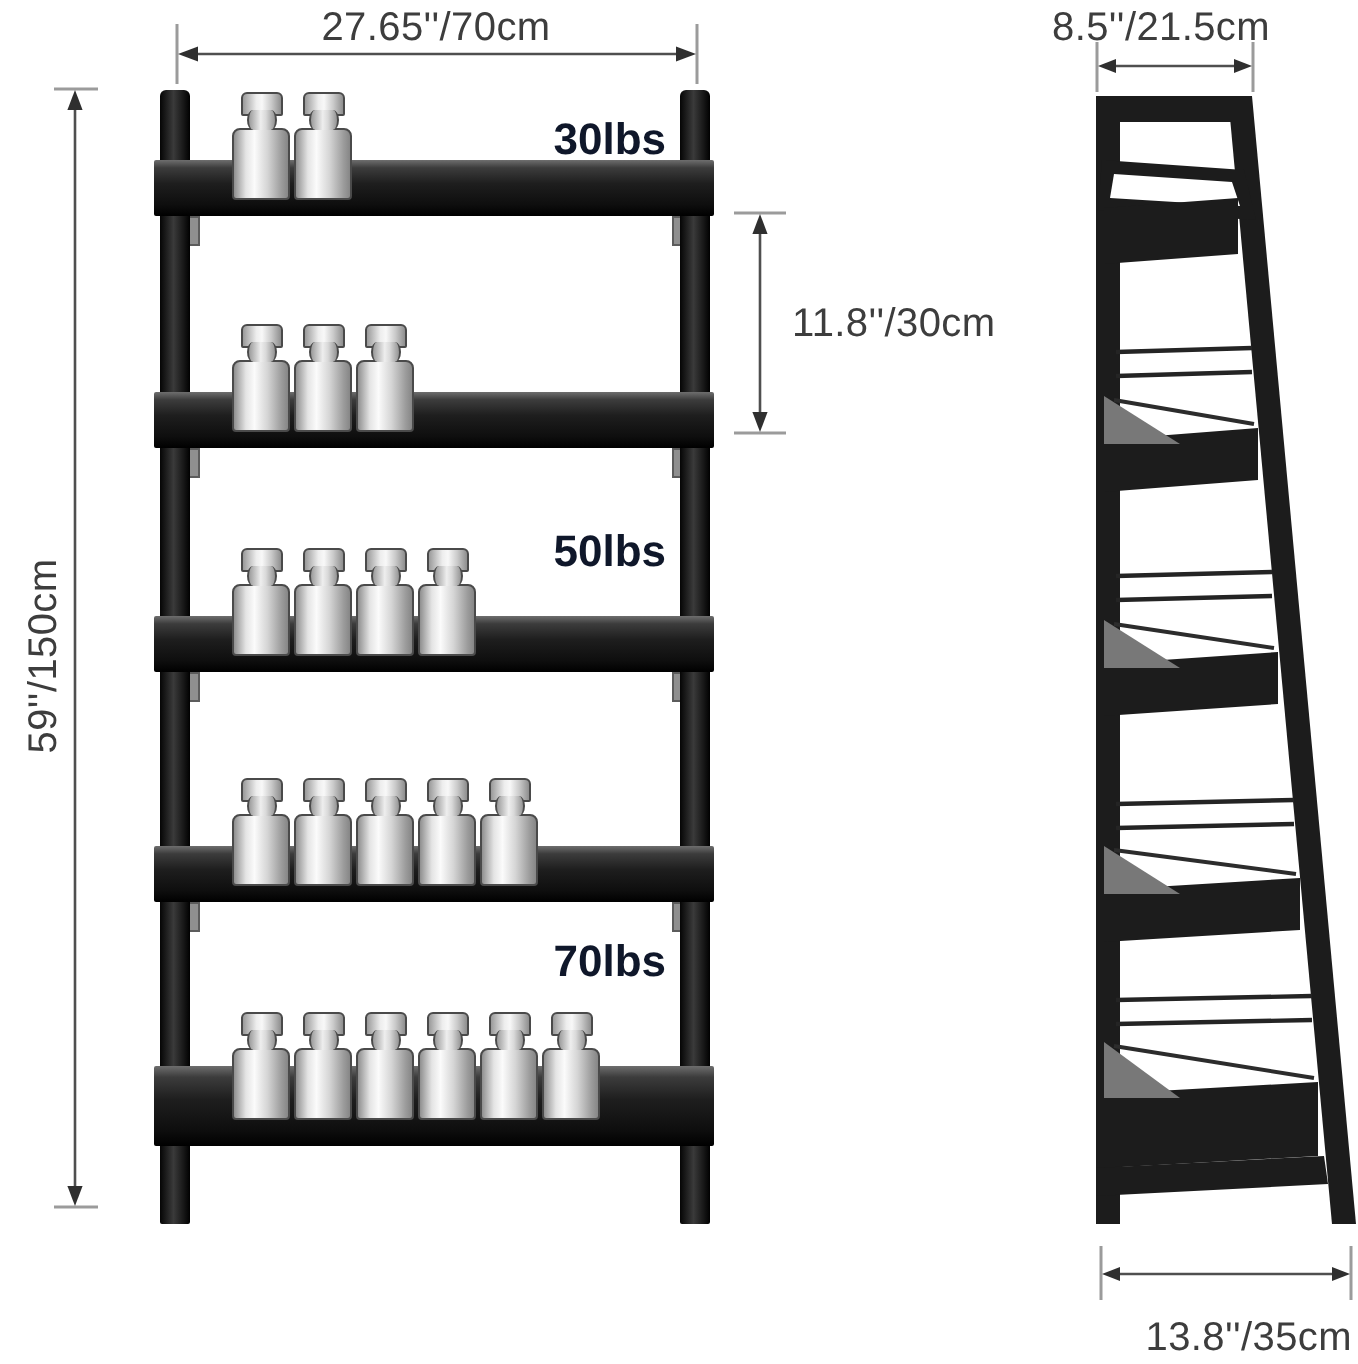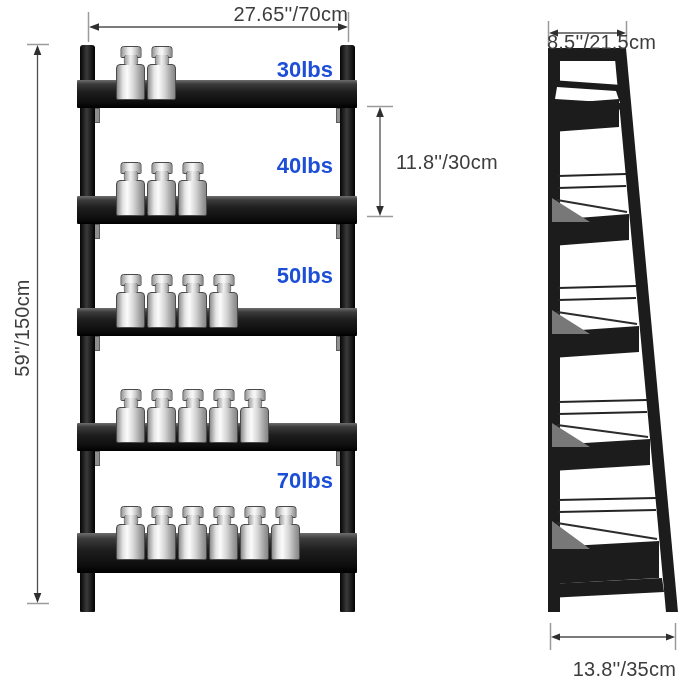--- a/index.html
+++ b/index.html
@@ -37,29 +37,29 @@
     background:linear-gradient(90deg,#9a9a9a 0%,#ededed 35%,#f8f8f8 50%,#c9c9c9 75%,#8e8e8e 100%);
   }
   .weight::after{ 
     content:"";position:absolute;left:50%;top:-10px;transform:translateX(-50%);
     width:13px;height:10px;border-left:1px solid #4a4a4a;border-right:1px solid #4a4a4a;
     border-radius:3px/5px;
     background:linear-gradient(90deg,#9a9a9a 0%,#eeeeee 45%,#d9d9d9 65%,#949494 100%);
   }
   .cap-label{
     position:absolute;left:233px;width:100px;text-align:right;z-index:5;
-    font-size:22px;font-weight:700;color:#1d4ed8;line-height:24px;
+    font-size:22px;font-weight:700;color:#0f172a;line-height:24px;
   }
   
   .dim-label{
     position:absolute;font-size:20px;color:#3d3d3d;z-index:6;white-space:nowrap;
     line-height:26px;letter-spacing:.2px;text-align:right;
   }
-  .dim-top-front{left:88px;top:1px;width:260px;}
-  .dim-side-top{left:526px;top:1px;width:130px;text-align:right;margin-top:28px;}
+  .dim-top-front{left:88px;top:1px;width:260px;text-align:center;}
+  .dim-side-top{left:526px;top:1px;width:130px;text-align:left;}
   .dim-spacing{left:396px;top:149px;}
   .dim-height{
     left:-48px;top:315px;width:140px;height:26px;text-align:center;
     transform:rotate(-90deg);
   }
   .dim-side-bottom{left:546px;top:656px;width:130px;}
 </style>
 </head>
 <body>
 
@@ -155,21 +155,20 @@
   <div class="weights-row" style="top:505px">
       <div class="weight"></div>
       <div class="weight"></div>
       <div class="weight"></div>
       <div class="weight"></div>
       <div class="weight"></div>
       <div class="weight"></div>
     </div>
 
   <div class="cap-label" style="top:58px">30lbs</div>
-  <div class="cap-label" style="top:154px">40lbs</div>
   <div class="cap-label" style="top:264px">50lbs</div>
   <div class="cap-label" style="top:469px">70lbs</div>
 
   <svg class="layer" width="679" height="682" viewBox="0 0 679 682" style="z-index:6">
 
     <g>
       <line x1="88.5" y1="12" x2="88.5" y2="42" stroke="#9b9b9b" stroke-width="1.5"></line>
       <line x1="348.5" y1="12" x2="348.5" y2="42" stroke="#9b9b9b" stroke-width="1.5"></line>
       <line x1="92" y1="27" x2="345" y2="27" stroke="#4f4f4f" stroke-width="1.3"></line>
       <polygon points="89,27 99,23.2 99,30.8" fill="#2f2f2f"></polygon>

